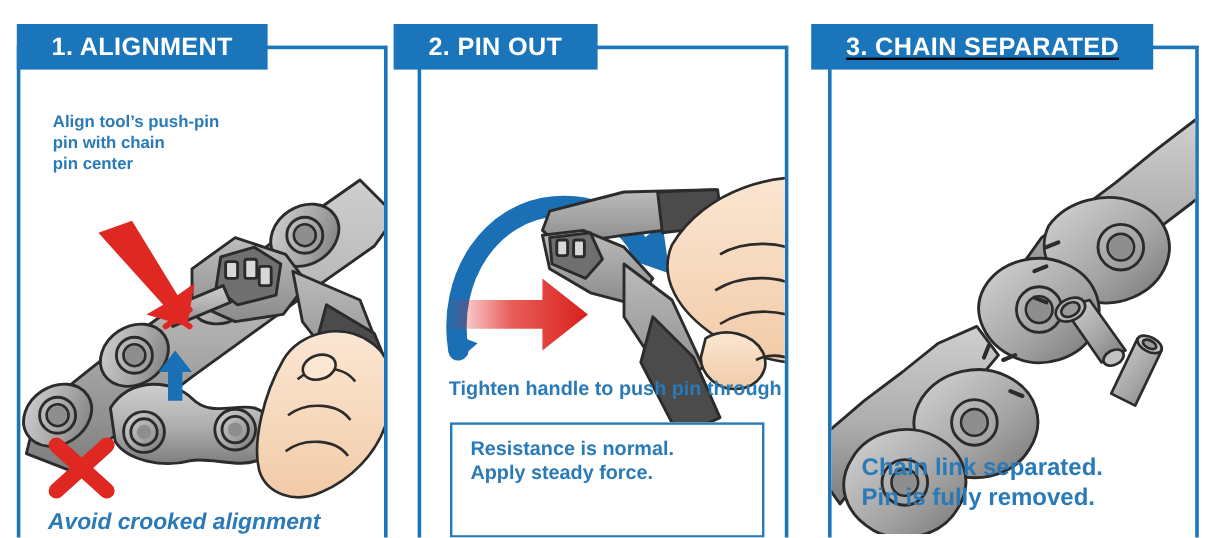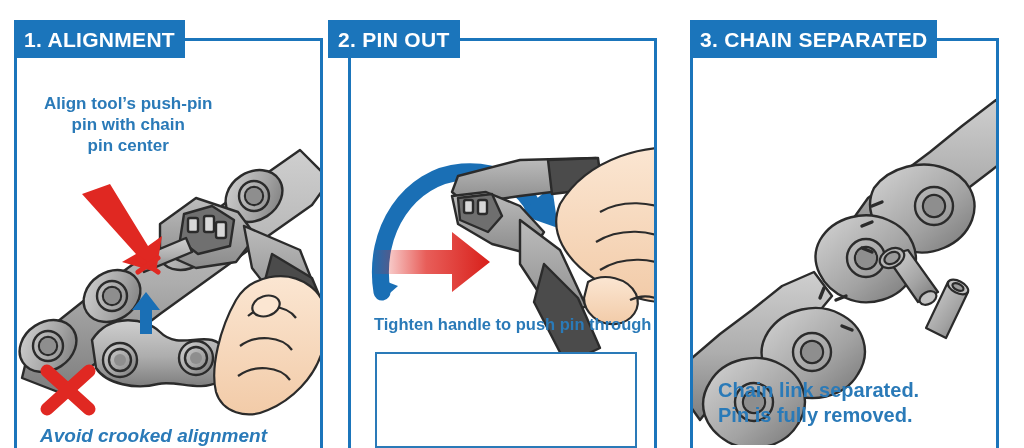--- a/index.html
+++ b/index.html
@@ -7,31 +7,31 @@
        font-family:"Liberation Sans",sans-serif;position:relative;}
   .stage{position:absolute;left:0;top:0;width:1024px;height:448px;background:#fff;}
 
   .panel{position:absolute;top:38px;height:430px;box-sizing:border-box;
          border:3px solid #1b75bb;background:#fff;}
   #panel-1{left:14px;width:309px;}
   #panel-2{left:348px;width:309px;}
   #panel-3{left:690px;width:309px;}
 
   .panel-header{position:absolute;top:20px;height:38px;background:#1b75bb;
-     display:flex;align-items:center;box-sizing:border-box;padding:0 10px;z-index:5;}
+     display:flex;align-items:center;box-sizing:border-box;padding:0 29px;z-index:5;}
   #header-1{left:14px;}
   #header-2{left:328px;}
-  #header-3{left:690px;}
+  #header-3{left:676px;text-decoration:underline;}
   .panel-header .htxt{color:#ffffff;font-size:21px;font-weight:bold;
      letter-spacing:.3px;white-space:nowrap;line-height:1;}
 
   .bluetext{position:absolute;color:#2a7ab8;font-weight:bold;
      line-height:1.24;white-space:pre-line;z-index:4;}
 
-  #p1-instruction{left:44px;top:93px;font-size:17px;text-align:center;}
+  #p1-instruction{left:44px;top:93px;font-size:14px;}
   #p1-warning{left:40px;top:424px;font-size:19px;font-style:italic;}
   #p2-instruction{left:374px;top:314px;font-size:16.5px;}
   #p3-caption{left:718px;top:378px;font-size:20px;}
 
   #p2-note-box{position:absolute;left:375px;top:352px;width:262px;height:96px;
      border:2px solid #2a7ab8;box-sizing:border-box;background:#fff;z-index:4;}
   #p2-note-text{position:absolute;left:392px;top:364px;font-size:16.5px;}
 
   svg.art{position:absolute;left:0;top:0;width:1024px;height:448px;
           pointer-events:none;z-index:3;}
@@ -274,16 +274,18 @@
     <span class="htxt">3. CHAIN SEPARATED</span>
   </div>
 
   <div class="bluetext" id="p1-instruction">Align tool’s push-pin
 pin with chain
 pin center</div>
   <div class="bluetext" id="p1-warning">Avoid crooked alignment</div>
 
   <div class="bluetext" id="p2-instruction">Tighten handle to push pin through</div>
   <div id="p2-note-box"></div>
+  <div class="bluetext" id="p2-note-text">Resistance is normal.
+Apply steady force.</div>
 
   <div class="bluetext" id="p3-caption">Chain link separated.
 Pin is fully removed.</div>
 </div>
 
 </body></html>

